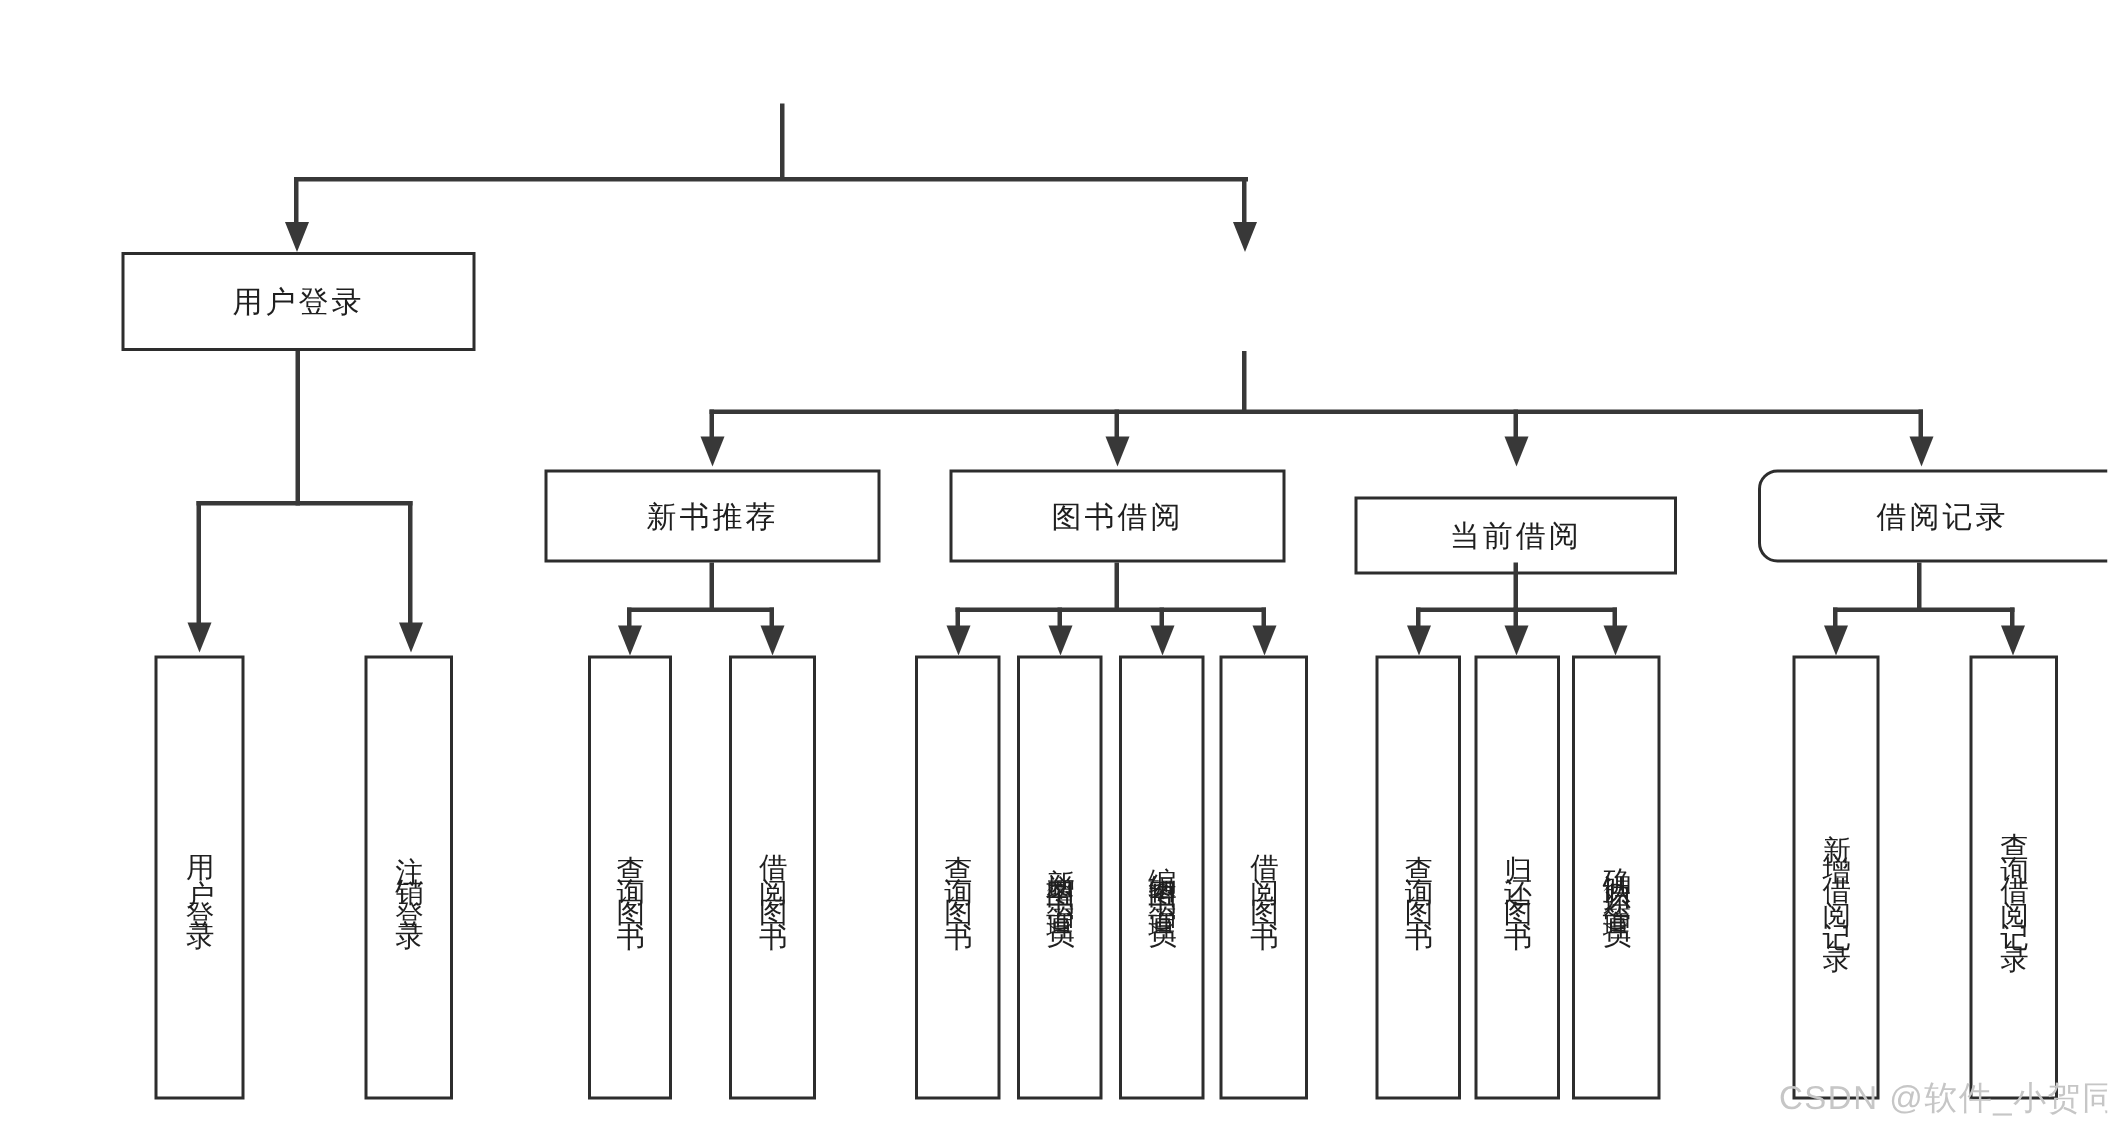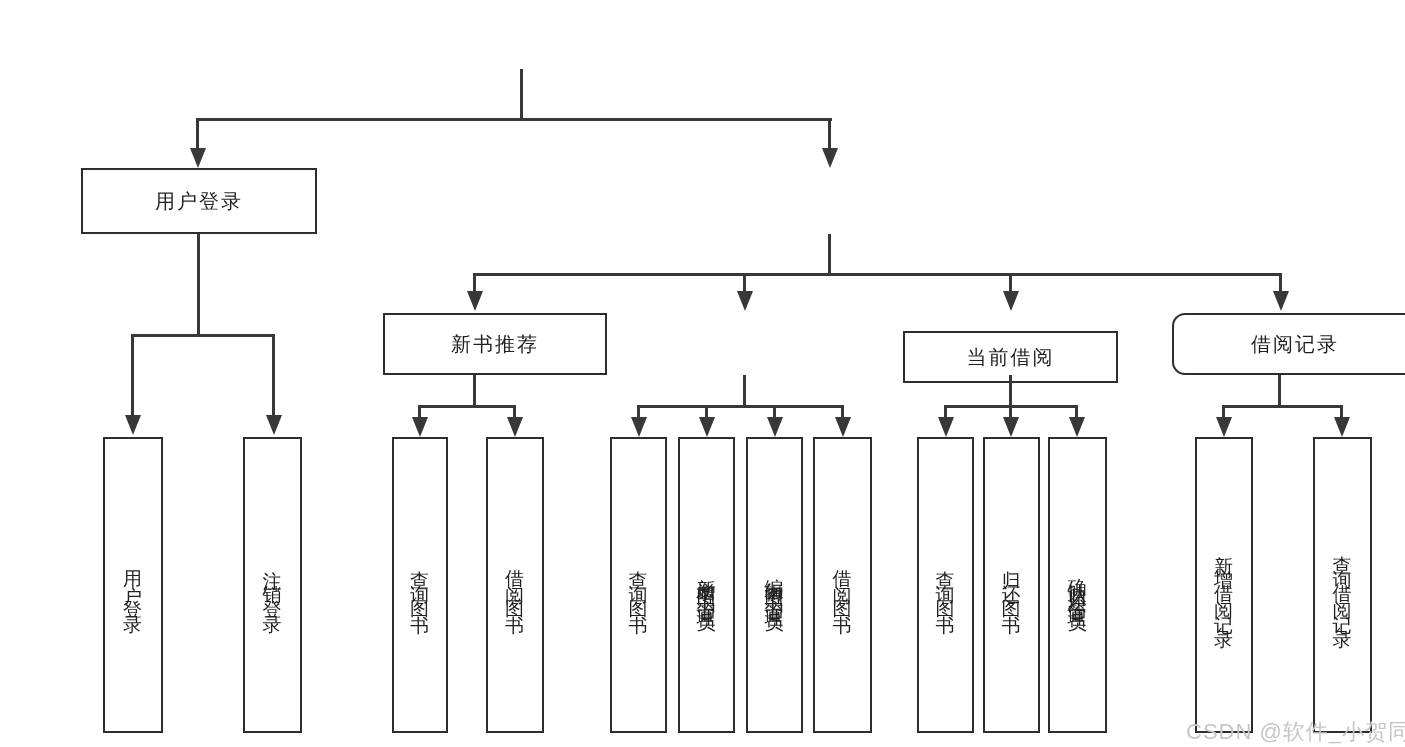--- a/index.html
+++ b/index.html
@@ -77,22 +77,25 @@
   <div class="hline" style="left:473px;top:273px;width:809px;"></div>
   <div class="vline" style="left:473px;top:273px;height:19px;"></div>
   <div class="arrowhead" style="left:467px;top:291px;"></div>
   <div class="vline" style="left:743px;top:273px;height:19px;"></div>
   <div class="arrowhead" style="left:737px;top:291px;"></div>
   <div class="vline" style="left:1009px;top:273px;height:19px;"></div>
   <div class="arrowhead" style="left:1003px;top:291px;"></div>
   <div class="vline" style="left:1279px;top:273px;height:19px;"></div>
   <div class="arrowhead" style="left:1273px;top:291px;"></div>
 
-  <div class="box hnode" style="left:363px;top:313px;width:224px;height:62px;margin-left:20px;">
+  <div class="box hnode" style="left:363px;top:313px;width:224px;height:62px;">
     <span>新书推荐</span>
+  </div>
+  <div class="box hnode" style="left:633px;top:313px;width:224px;height:62px;">
+    <span>图书借阅</span>
   </div>
   <div class="box hnode" style="left:903px;top:331px;width:215px;height:52px;">
     <span>当前借阅</span>
   </div>
   <div class="box hnode" style="left:1172px;top:313px;width:246px;height:62px;border-radius:13px;">
     <span>借阅记录</span>
   </div>
 
   <div class="vline" style="left:473px;top:375px;height:33px;"></div>
   <div class="hline" style="left:418px;top:405px;width:98px;"></div>

